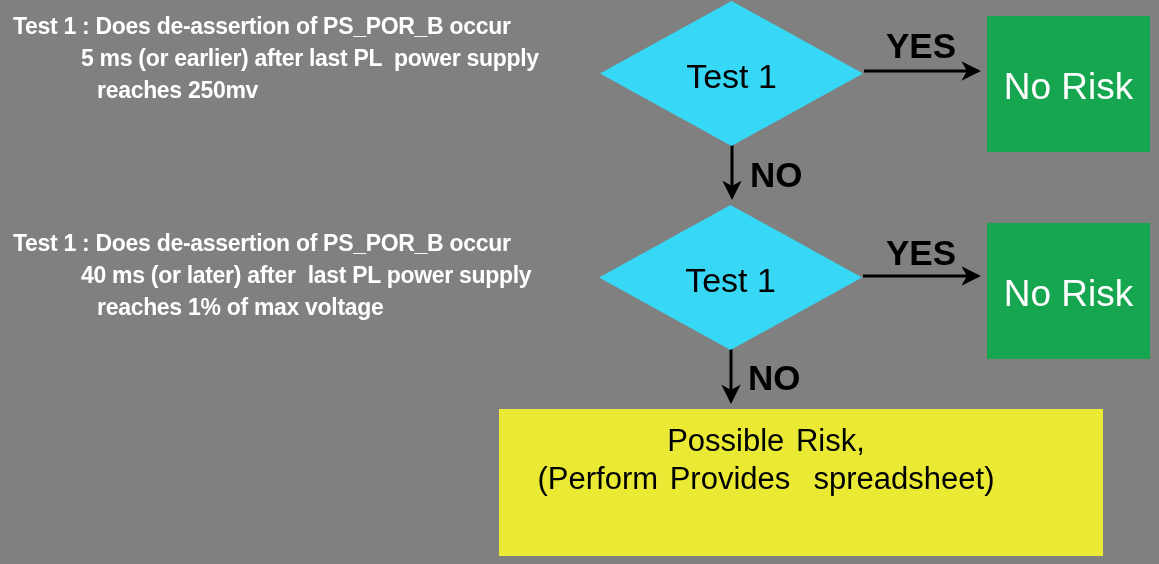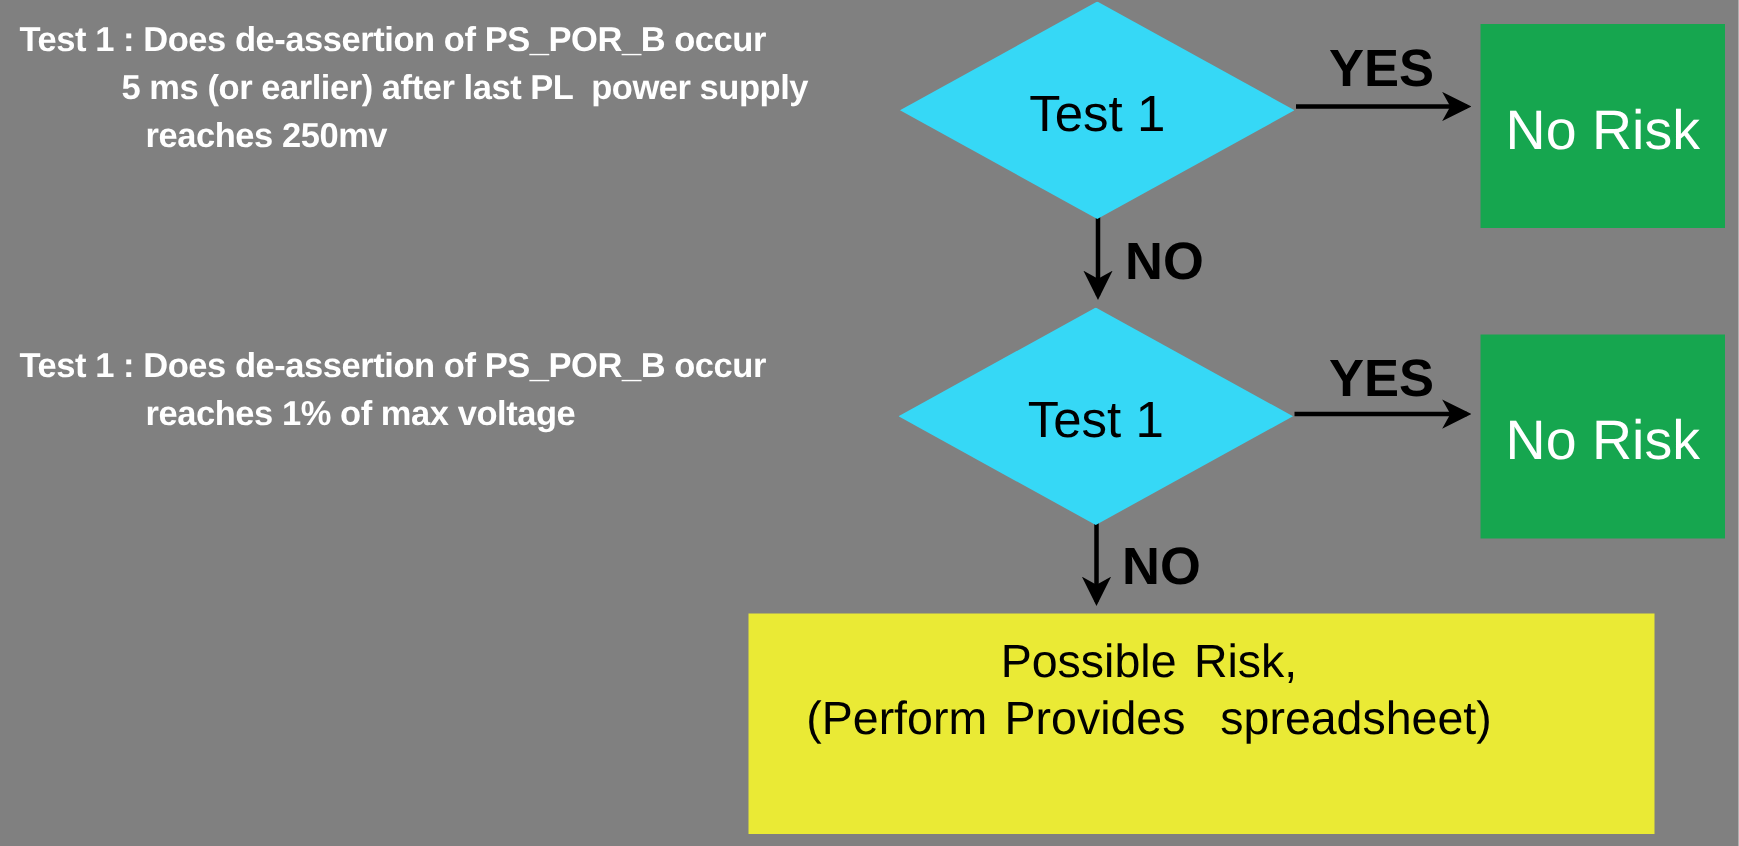--- a/index.html
+++ b/index.html
@@ -80,20 +80,21 @@
 <div class="canvas">
 
   <div class="note" id="note1">
     <div class="note-line">Test 1 : Does de-assertion of PS_POR_B occur</div>
     <div class="note-line ind1">5 ms (or earlier) after last PL  power supply</div>
     <div class="note-line ind2">reaches 250mv</div>
   </div>
 
   <div class="note" id="note2">
     <div class="note-line">Test 1 : Does de-assertion of PS_POR_B occur</div>
+    <div class="note-line ind1">40 ms (or later) after  last PL power supply</div>
     <div class="note-line ind2">reaches 1% of max voltage</div>
   </div>
 
   <svg id="arrows" width="1159" height="564" viewBox="0 0 1159 564">
     <defs>
       <marker id="ah" viewBox="0 0 10 10" refX="8.5" refY="5" markerWidth="6.5" markerHeight="6.5" orient="auto-start-reverse">
         <path d="M0,0 L10,5 L0,10 L2.8,5 Z" fill="#000"></path>
       </marker>
     </defs>
     <line x1="864" y1="71" x2="978" y2="71" stroke="#000" stroke-width="3" marker-end="url(#ah)"></line>

